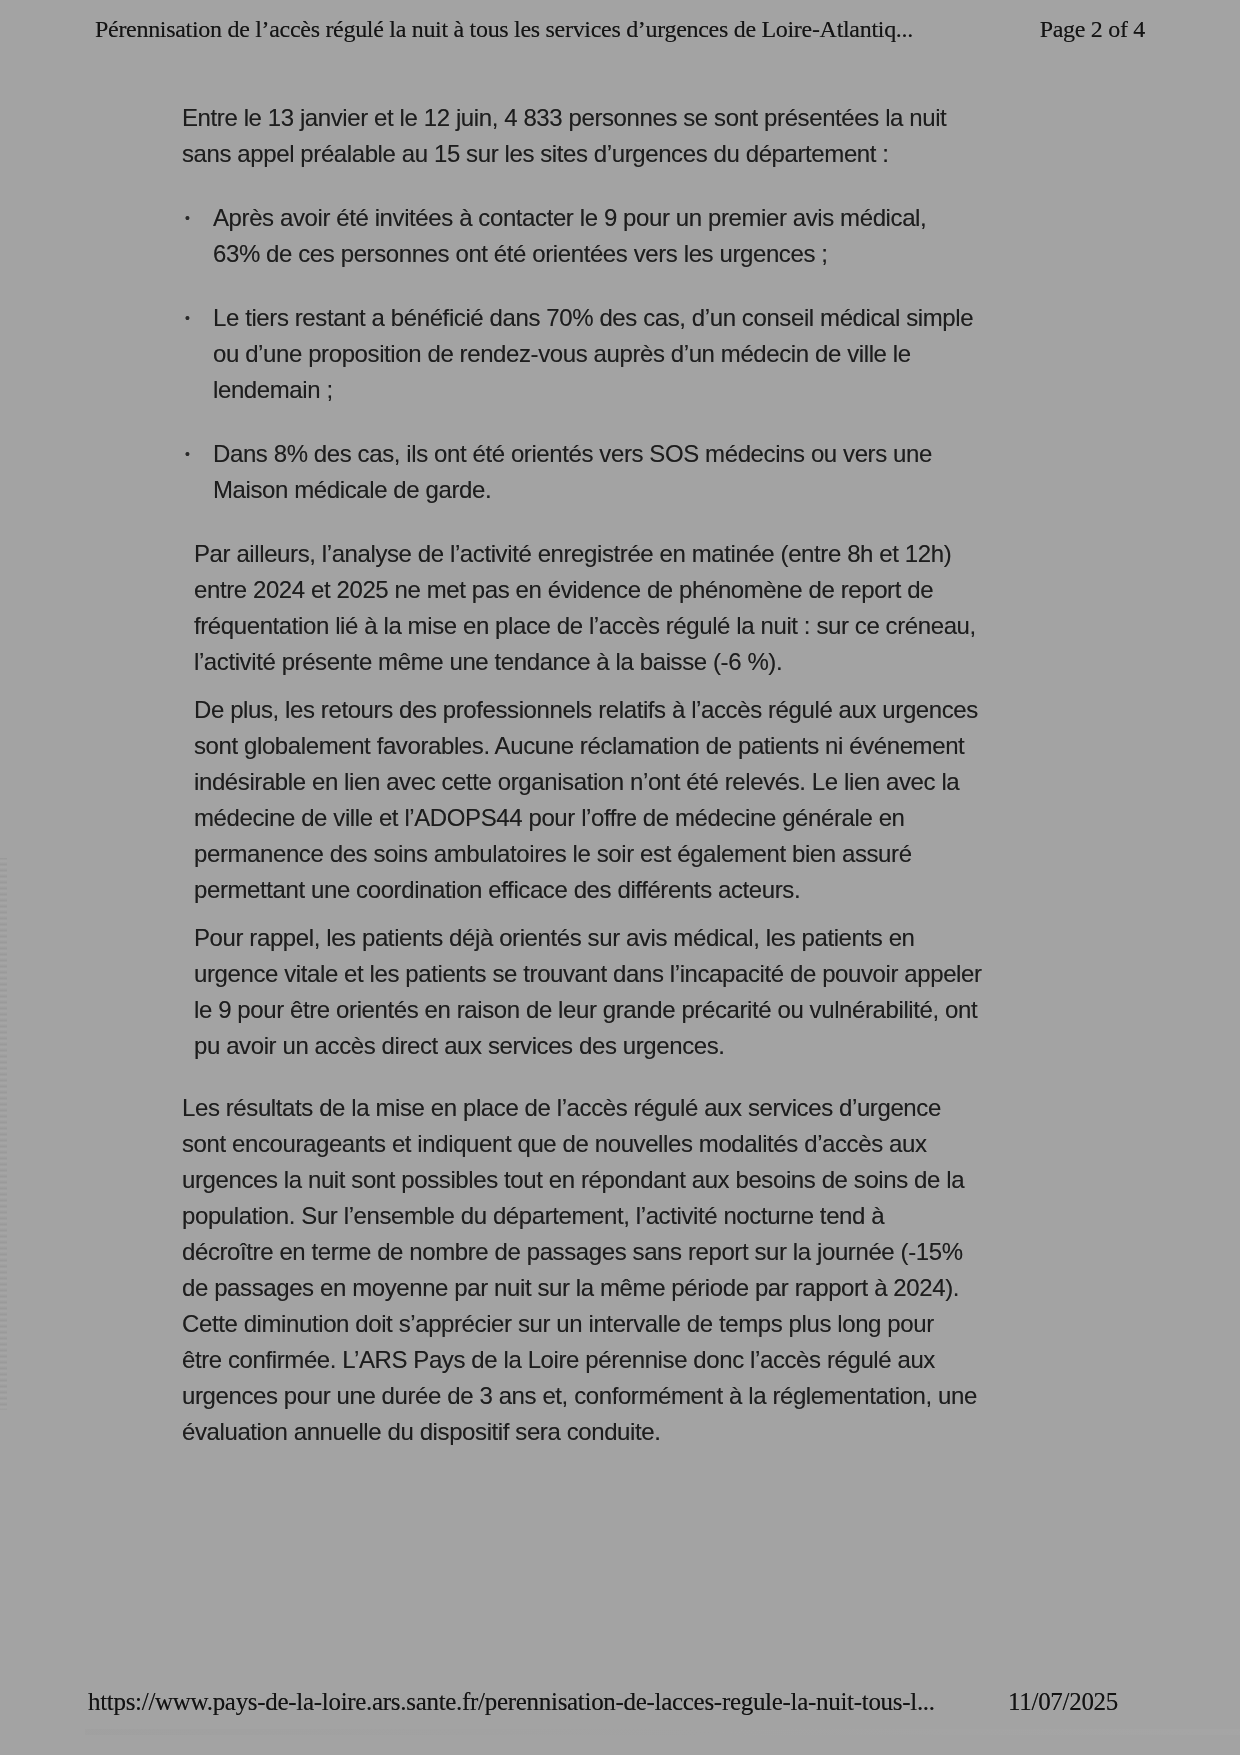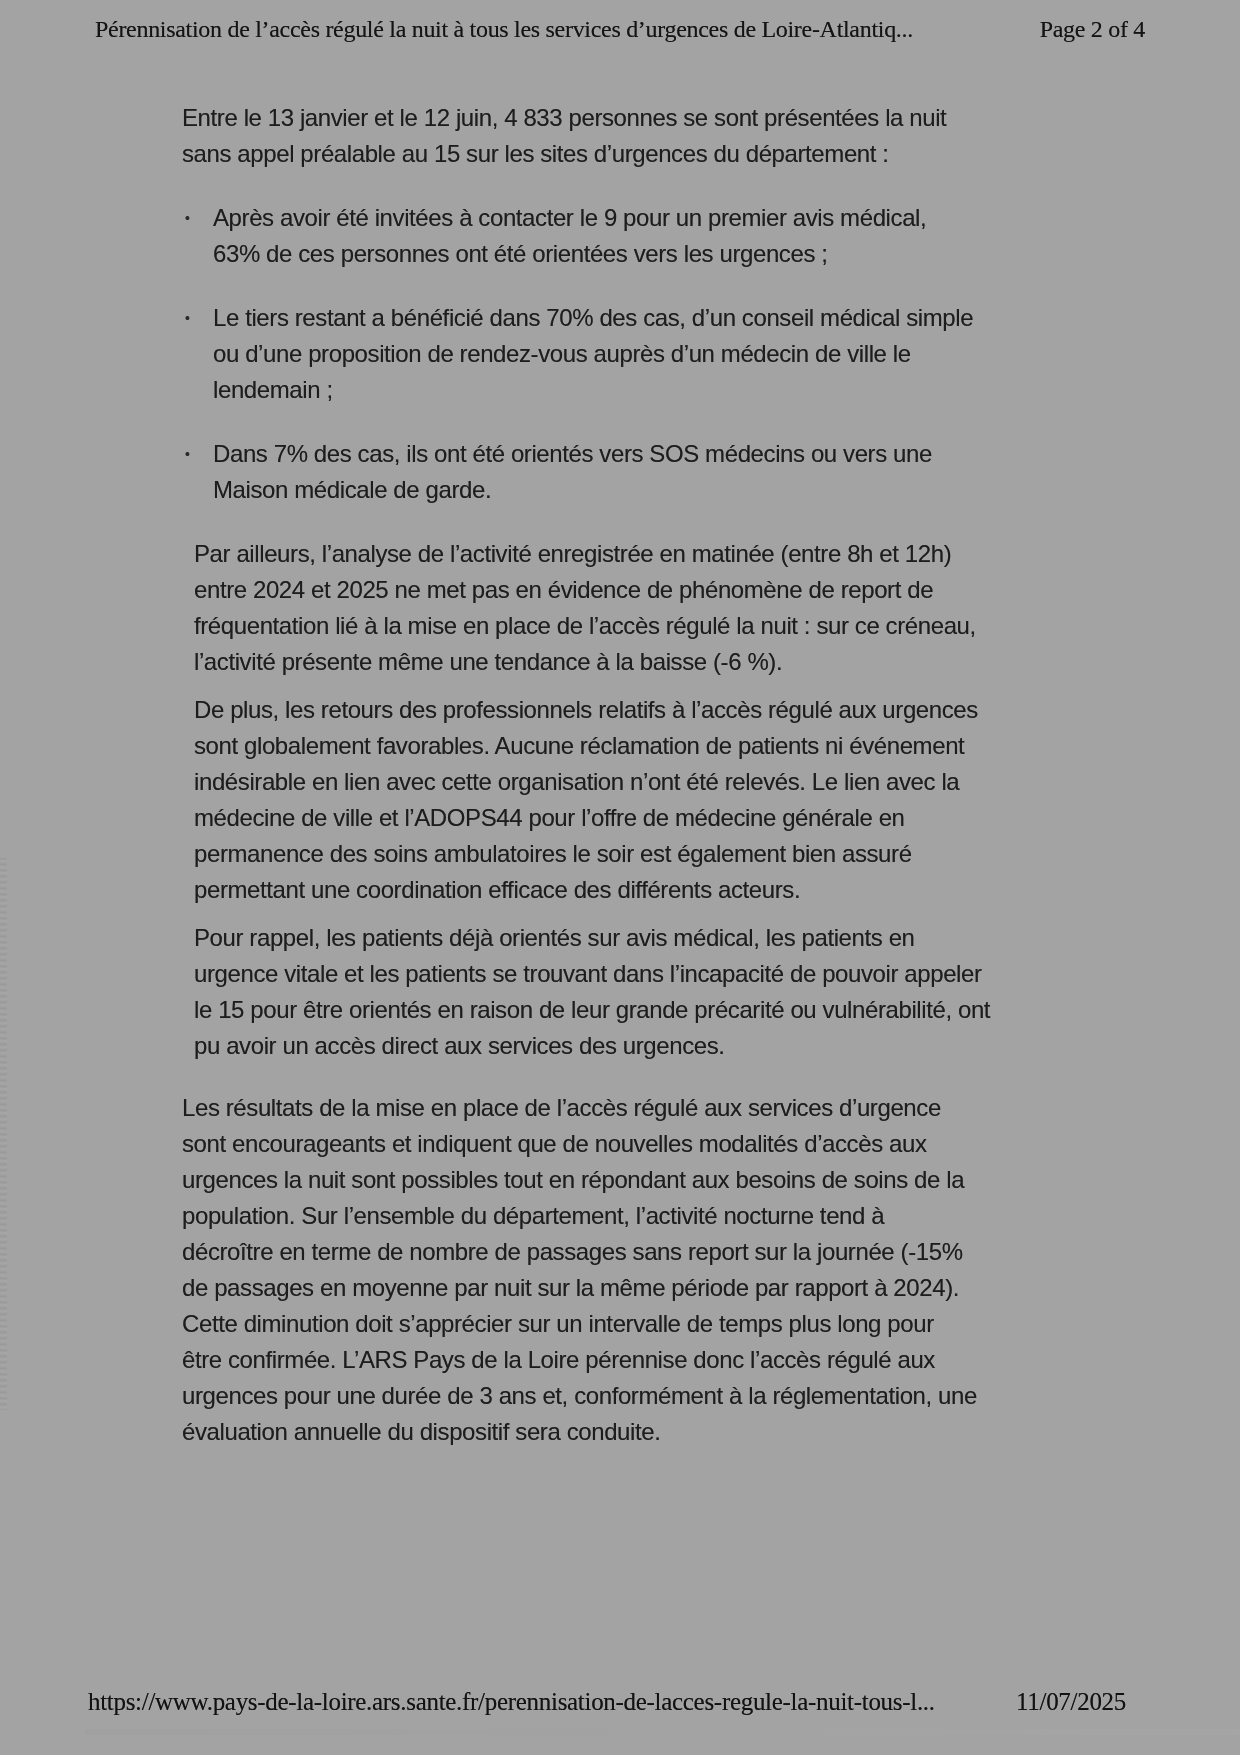--- a/index.html
+++ b/index.html
@@ -76,21 +76,21 @@
     display: block;
     white-space: pre-line;
   }
   .subheading { margin: 0 0 30px 0; }
 
   
   .print-footer {
     position: absolute;
     top: 1688px;
     left: 88px;
-    right: 114px;
+    right: 122px;
     display: flex;
     justify-content: space-between;
     align-items: baseline;
     font-family: "Liberation Serif", serif;
     font-size: 25px;
     letter-spacing: -0.3px;
     color: #121212;
     white-space: pre;
     text-shadow: 0 0 0.5px rgba(0,0,0,0.45);
   }
@@ -141,39 +141,39 @@
 63% de ces personnes ont été orientées vers les urgences ;</span>
       </li>
       <li>
         <span class="bullet-marker">•</span>
         <span class="bullet-text">Le tiers restant a bénéficié dans 70% des cas, d’un conseil médical simple
 ou d’une proposition de rendez-vous auprès d’un médecin de ville le
 lendemain ;</span>
       </li>
       <li>
         <span class="bullet-marker">•</span>
-        <span class="bullet-text">Dans 7% des cas, ils ont été orientés vers SOS médecins ou vers une
+        <span class="bullet-text">Dans 8% des cas, ils ont été orientés vers SOS médecins ou vers une
 Maison médicale de garde.</span>
       </li>
     </ul>
 
     <div class="para-group">
       <p>Par ailleurs, l’analyse de l’activité enregistrée en matinée (entre 8h et 12h)
 entre 2024 et 2025 ne met pas en évidence de phénomène de report de
 fréquentation lié à la mise en place de l’accès régulé la nuit : sur ce créneau,
 l’activité présente même une tendance à la baisse (-6 %).</p>
       <p>De plus, les retours des professionnels relatifs à l’accès régulé aux urgences
 sont globalement favorables. Aucune réclamation de patients ni événement
 indésirable en lien avec cette organisation n’ont été relevés. Le lien avec la
 médecine de ville et l’ADOPS44 pour l’offre de médecine générale en
 permanence des soins ambulatoires le soir est également bien assuré
 permettant une coordination efficace des différents acteurs.</p>
       <p>Pour rappel, les patients déjà orientés sur avis médical, les patients en
 urgence vitale et les patients se trouvant dans l’incapacité de pouvoir appeler
-le 15 pour être orientés en raison de leur grande précarité ou vulnérabilité, ont
+le 9 pour être orientés en raison de leur grande précarité ou vulnérabilité, ont
 pu avoir un accès direct aux services des urgences.</p>
     </div>
 
 
     <p>Les résultats de la mise en place de l’accès régulé aux services d’urgence
 sont encourageants et indiquent que de nouvelles modalités d’accès aux
 urgences la nuit sont possibles tout en répondant aux besoins de soins de la
 population. Sur l’ensemble du département, l’activité nocturne tend à
 décroître en terme de nombre de passages sans report sur la journée (-15%
 de passages en moyenne par nuit sur la même période par rapport à 2024).

